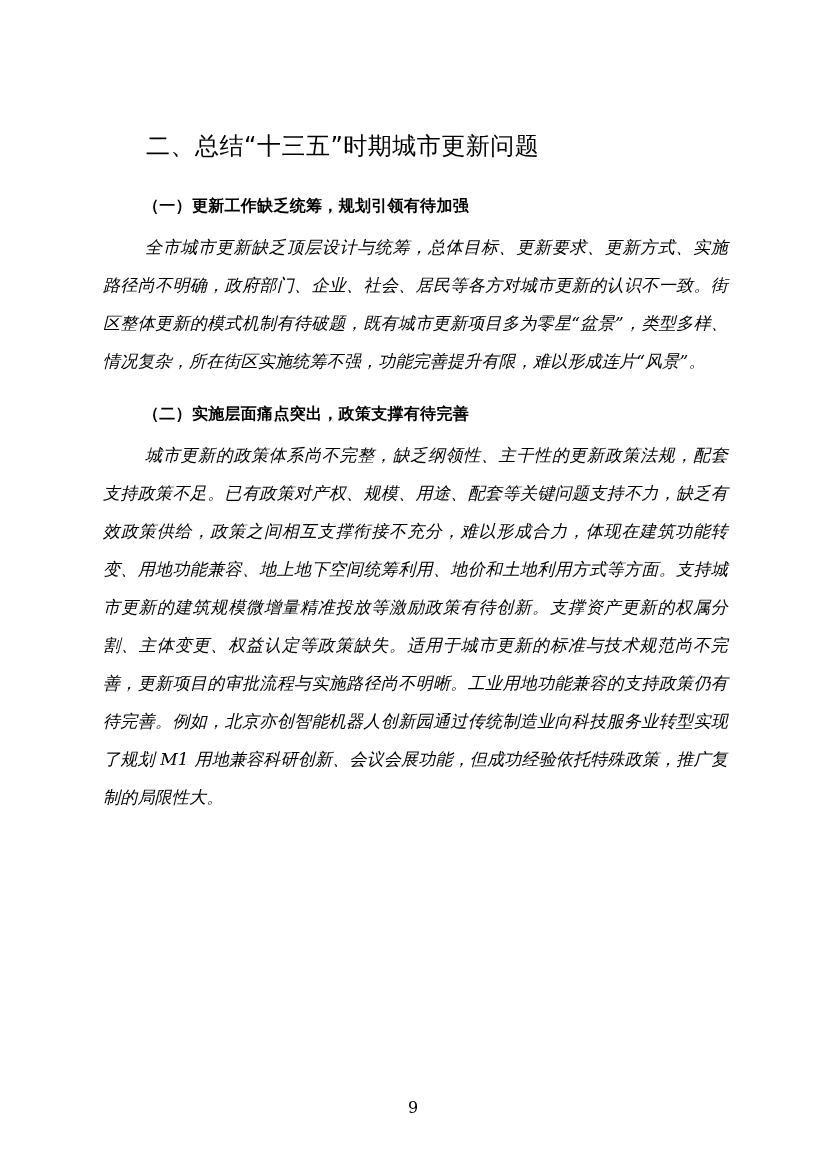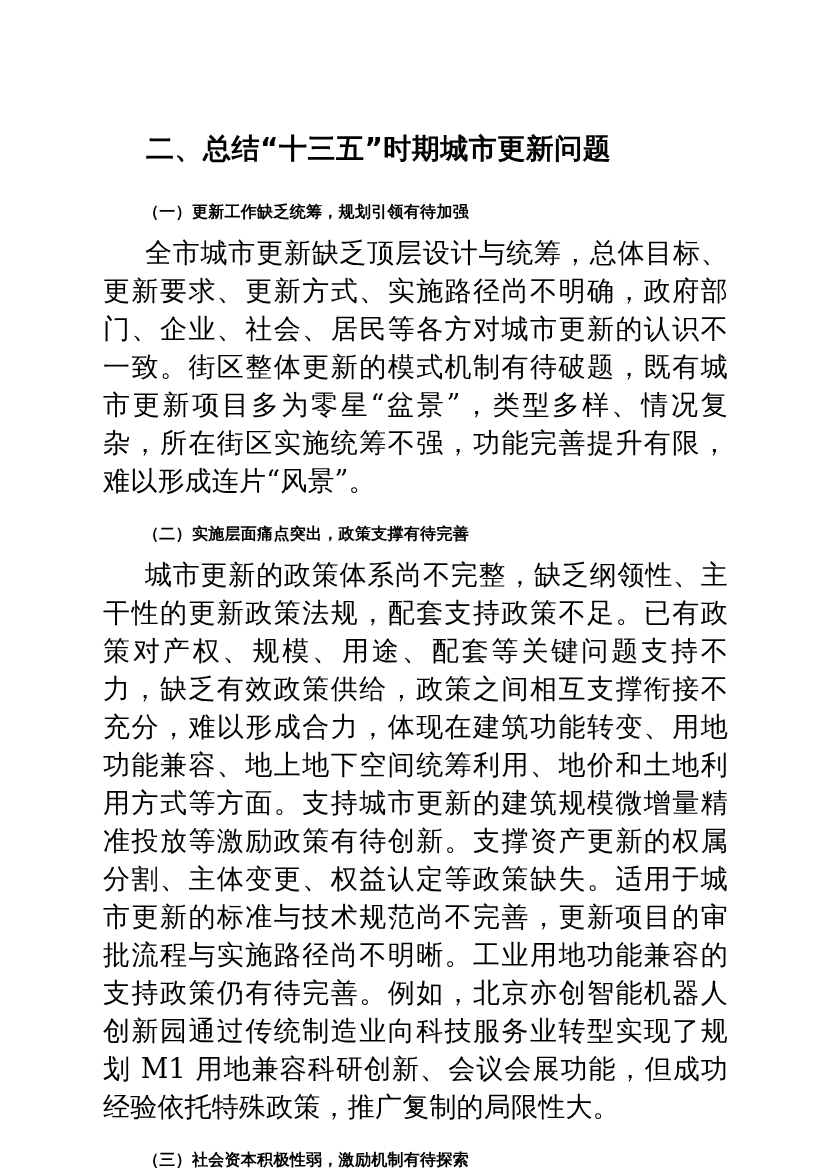--- a/index.html
+++ b/index.html
@@ -18,44 +18,45 @@
     overflow: hidden;
   }
   .content {
     position: absolute;
     left: 103px;
     top: 128px;
     width: 625px;
   }
   .h2 {
     font-family: "DejaVu Sans", "Liberation Sans", sans-serif;
-    font-weight: bold;
-    font-size: 28px;
+    font-weight: normal;
+    font-size: 24px;
     line-height: 1.5;
     letter-spacing: 0.5px;
     text-indent: 43px;
     margin: 0 0 30px 0;
   }
   .h3 {
     font-family: "DejaVu Serif", "Liberation Serif", serif;
     font-weight: bold;
     font-size: 16px;
     line-height: 1.5;
     letter-spacing: 0.3px;
     text-indent: 40px;
     margin: 22px 0 10px 0;
   }
   .para {
-    font-size: 27px;
+    font-size: 17px;
     line-height: 38px;
     text-align: justify;
     text-justify: inter-ideograph;
     text-indent: 42px;
     margin: 0 0 4px 0;
     letter-spacing: 0.2px;
+    font-style: italic;
   }
   .page-number {
     position: absolute;
     left: 0;
     right: 0;
     bottom: 52px;
     text-align: center;
     font-family: "DejaVu Serif", "Liberation Serif", serif;
     font-size: 16px;
     color: #000;
@@ -70,18 +71,17 @@
     <div class="h2">二、总结“十三五”时期城市更新问题</div>
 
     <div class="h3">（一）更新工作缺乏统筹，规划引领有待加强</div>
 
     <p class="para">全市城市更新缺乏顶层设计与统筹，总体目标、更新要求、更新方式、实施路径尚不明确，政府部门、企业、社会、居民等各方对城市更新的认识不一致。街区整体更新的模式机制有待破题，既有城市更新项目多为零星“盆景”，类型多样、情况复杂，所在街区实施统筹不强，功能完善提升有限，难以形成连片“风景”。</p>
 
     <div class="h3">（二）实施层面痛点突出，政策支撑有待完善</div>
 
     <p class="para">城市更新的政策体系尚不完整，缺乏纲领性、主干性的更新政策法规，配套支持政策不足。已有政策对产权、规模、用途、配套等关键问题支持不力，缺乏有效政策供给，政策之间相互支撑衔接不充分，难以形成合力，体现在建筑功能转变、用地功能兼容、地上地下空间统筹利用、地价和土地利用方式等方面。支持城市更新的建筑规模微增量精准投放等激励政策有待创新。支撑资产更新的权属分割、主体变更、权益认定等政策缺失。适用于城市更新的标准与技术规范尚不完善，更新项目的审批流程与实施路径尚不明晰。工业用地功能兼容的支持政策仍有待完善。例如，北京亦创智能机器人创新园通过传统制造业向科技服务业转型实现了规划 M1 用地兼容科研创新、会议会展功能，但成功经验依托特殊政策，推广复制的局限性大。</p>
 
-    <div class="h3">（三）社会资本积极性弱，激励机制有待探索</div>
 
   </div>
 
   <div class="page-number">9</div>
 </div>
 
 </body></html>

